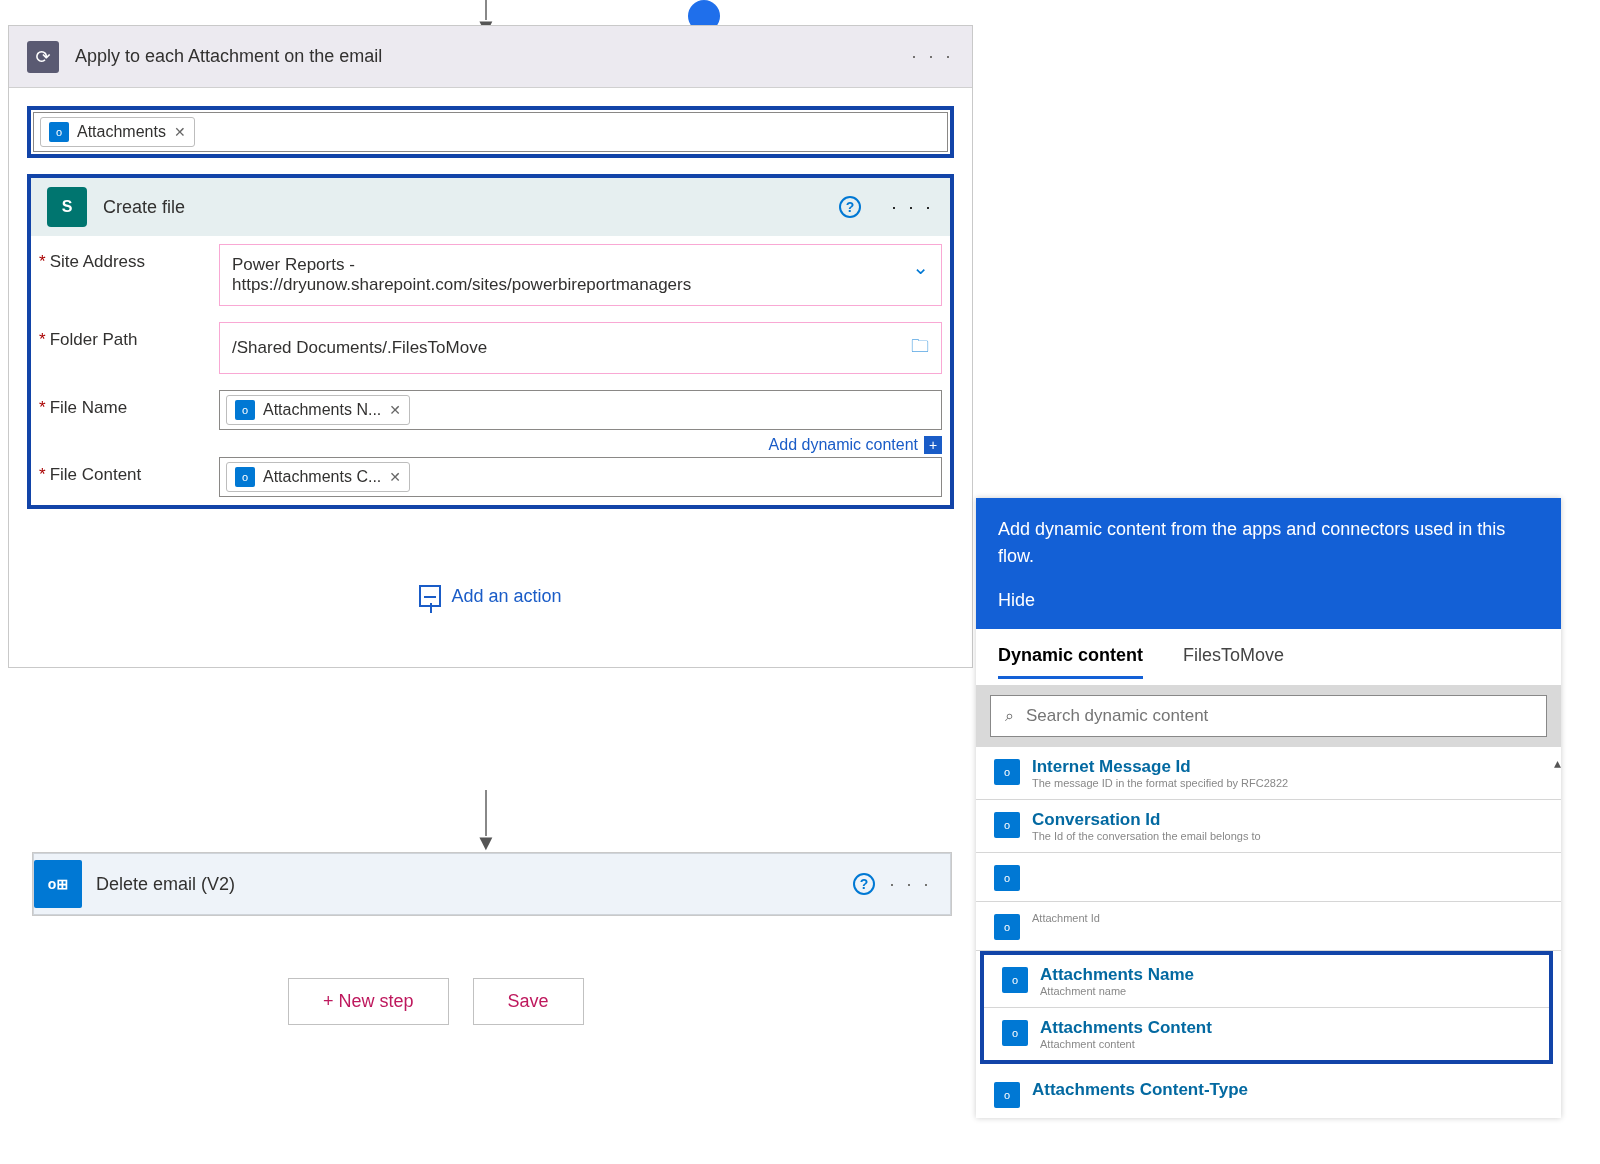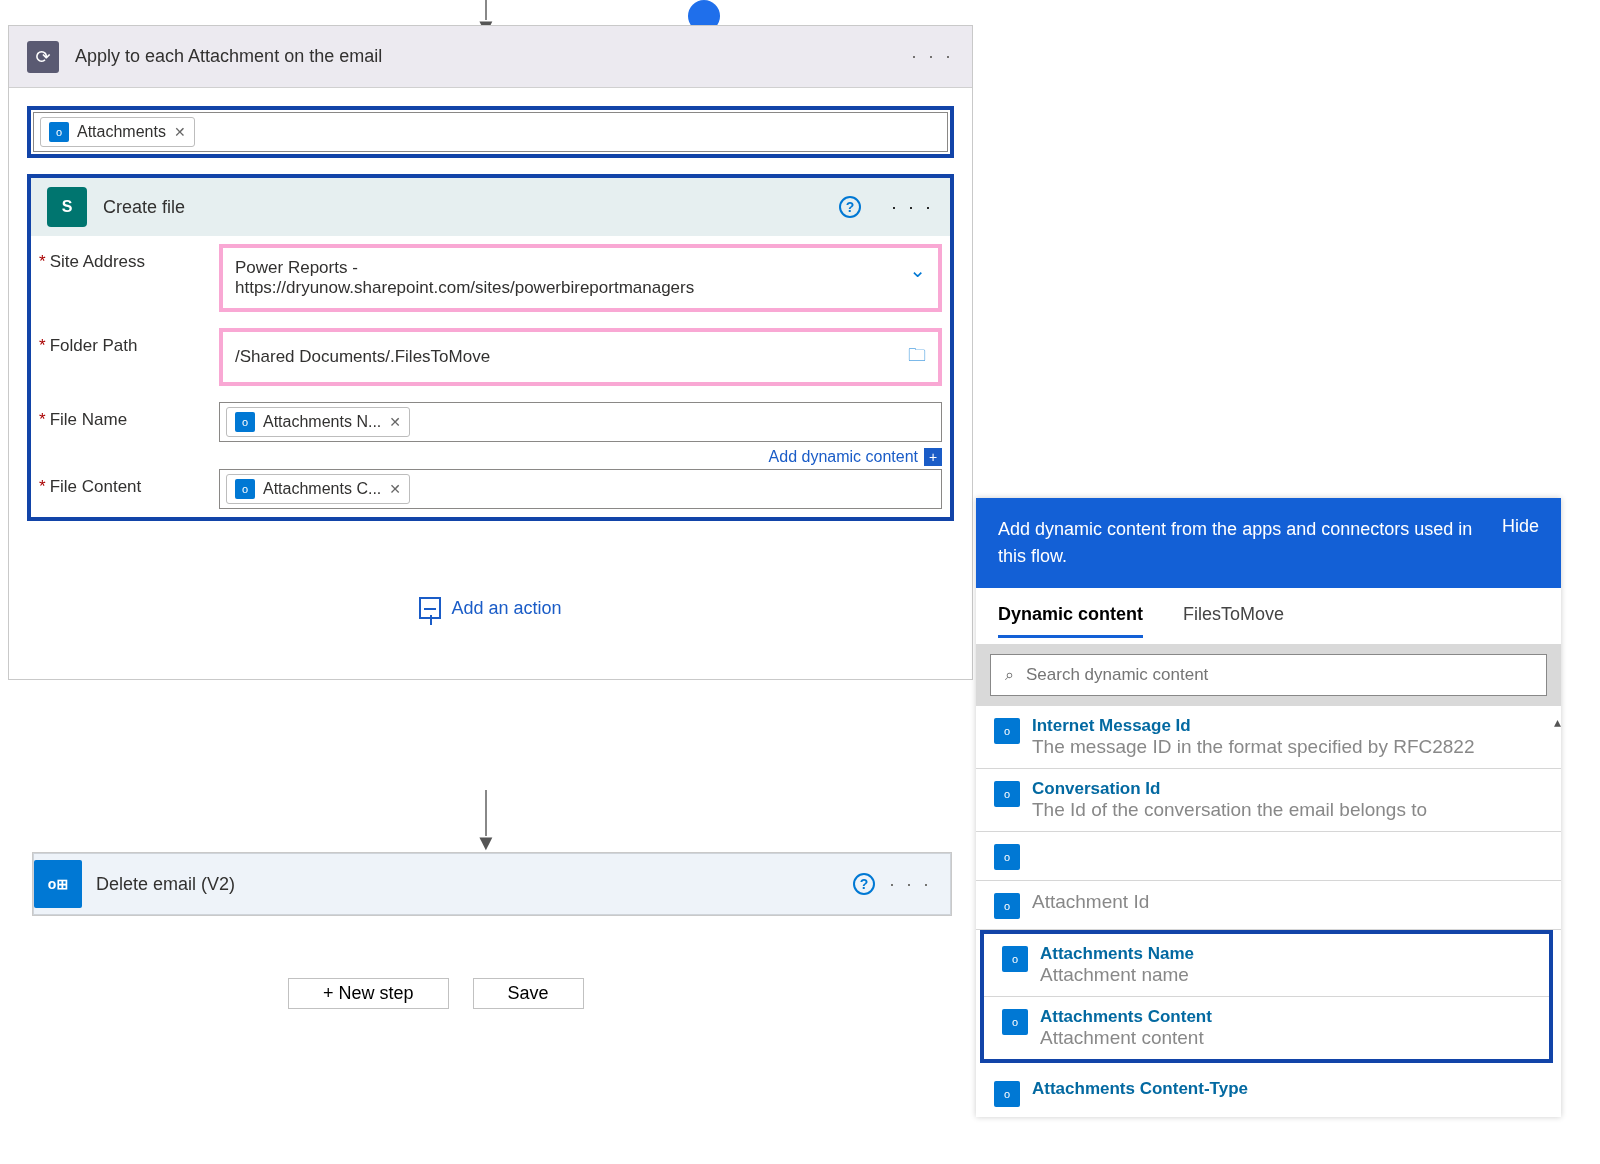--- a/index.html
+++ b/index.html
@@ -35,58 +35,58 @@
 .sp-icon { width: 40px; height: 40px; background: #00756f; border-radius: 4px; display: flex; align-items: center; justify-content: center; color: #fff; font-weight: 600; }
 .inner-header .title { flex: 1; font-size: 18px; color: #323130; }
 .help-icon { width: 22px; height: 22px; border: 2px solid #0078d4; border-radius: 50%; display: flex; align-items: center; justify-content: center; color: #0078d4; font-size: 14px; font-weight: 600; }
 
 .inner-body { padding: 8px; border-radius: 11px; }
 .form-row { display: flex; align-items: flex-start; margin-bottom: 16px; }
 .form-row label { width: 180px; font-size: 17px; color: #323130; padding-top: 8px; }
 .form-row label .ast { color: #a90000; margin-right: 4px; }
 .form-row .ctrl { flex: 1; }
 
-.text-input { border: 4px solid #f9a8d4; padding: 10px 12px; font-size: 17px; color: #323130; display: flex; align-items: center; justify-content: space-between; min-height: 46px; background: #fff; }
+.text-input { border: 1px solid #f9a8d4; padding: 10px 12px; font-size: 17px; color: #323130; display: flex; align-items: center; justify-content: space-between; min-height: 46px; background: #fff; }
 .text-input.stack { flex-direction: column; align-items: stretch; justify-content: center; gap: 2px; }
 .chev { color: #0078d4; font-size: 20px; }
 .folder-ic { color: #0078d4; font-size: 18px; }
 
 .add-dyn-link { text-align: right; margin-top: 6px; font-size: 16px; color: #1a5cc7; display: flex; justify-content: flex-end; align-items: center; gap: 6px; }
 .plus-box { width: 18px; height: 18px; background: #1a5cc7; color: #fff; display: inline-flex; align-items: center; justify-content: center; font-size: 14px; }
 
 .add-action-link { text-align: center; margin-top: 76px; color: #1a5cc7; font-size: 18px; display: flex; align-items: center; justify-content: center; gap: 10px; }
 .add-action-icon { display: inline-flex; width: 22px; height: 22px; border: 2px solid #1a5cc7; position: relative; }
 .add-action-icon::before { content: ""; position: absolute; top: 9px; left: 3px; right: 3px; height: 2px; background: #1a5cc7; }
 .add-action-icon::after { content: ""; position: absolute; width: 2px; height: 10px; background: #1a5cc7; left: 9px; bottom: -8px; }
 
 .delete-card { width: 920px; position: absolute; top: 852px; left: 32px; }
 .delete-card .card-header { background: #eef3f9; border: 1px solid #cfd4da; }
 .outlook-icon { width: 48px; height: 48px; background: #0078d4; border-radius: 2px; display: flex; align-items: center; justify-content: center; color: #fff; font-size: 14px; font-weight: 600; position: absolute; left: 0; top: 6px; }
 
 .arrow-between { position: absolute; top: 790px; left: 475px; text-align: center; }
 
 .footer-btns { position: absolute; top: 978px; left: 288px; display: flex; gap: 24px; }
-.btn { border: 1px solid #c1c1c1; background: #fff; padding: 4px 34px; font-size: 18px; color: #000000; cursor: pointer; }
+.btn { border: 1px solid #c1c1c1; background: #fff; padding: 12px 34px; font-size: 18px; color: #be185d; cursor: pointer; }
 
 .dyn-panel { position: absolute; top: 498px; left: 976px; width: 585px; background: #fff; box-shadow: 0 0 6px rgba(0,0,0,0.2); }
-.dyn-head { background: #1360d6; color: #fff; padding: 18px 22px; display: flex; justify-content: space-between; gap: 20px; }
+.dyn-head { background: #1360d6; color: #fff; padding: 18px 22px; display: flex; justify-content: space-between; gap: 20px; flex-direction: column; }
 .dyn-head .txt { font-size: 18px; line-height: 1.5; flex: 1; }
 .dyn-head .hide { font-size: 18px; cursor: pointer; }
 .dyn-tabs { display: flex; padding: 16px 22px 0 22px; gap: 40px; font-size: 18px; color: #444; }
 .dyn-tabs .tab { padding-bottom: 10px; cursor: pointer; }
 .dyn-tabs .tab.active { font-weight: 600; border-bottom: 3px solid #1360d6; color: #000; }
 .dyn-search-wrap { background: #d9d9d9; padding: 10px 14px; margin-top: 6px; }
 .dyn-search { background: #fff; border: 1px solid #888; display: flex; align-items: center; padding: 10px 14px; gap: 12px; }
 .dyn-search input { border: none; outline: none; font-size: 17px; flex: 1; color: #666; }
 .dyn-list { max-height: 420px; overflow-y: auto; position: relative; }
 .dyn-item { display: flex; align-items: flex-start; gap: 12px; padding: 10px 18px; border-bottom: 1px solid #d6d6d6; }
 .dyn-item .ic { width: 26px; height: 26px; background: #0078d4; border-radius: 2px; flex-shrink: 0; display: flex; align-items: center; justify-content: center; color: #fff; font-size: 11px; margin-top: 2px; }
 .dyn-item .tcol { flex: 1; }
 .dyn-item .name { font-size: 17px; font-weight: 600; color: #0369a1; }
-.dyn-item .desc { font-size: 19px; color: #888; }
+.dyn-item .desc { font-size: 11px; color: #888; }
 .dyn-highlight { border: 4px solid #1244a8; margin: 0 8px 6px 4px; }
 .scroll-ind { position: absolute; right: 0; top: 8px; color: #555; font-size: 14px; }
 
 .loop-icon { width: 32px; height: 32px; background: #5a5a72; color: #fff; display: flex; align-items: center; justify-content: center; border-radius: 3px; font-size: 18px; }
 </style>
 </head>
 <body>
 
 <div class="canvas">
 

